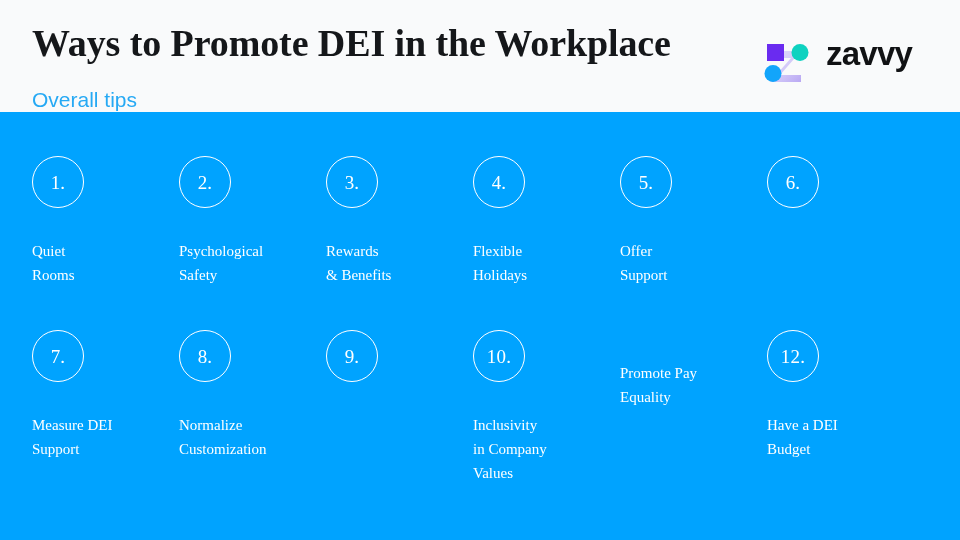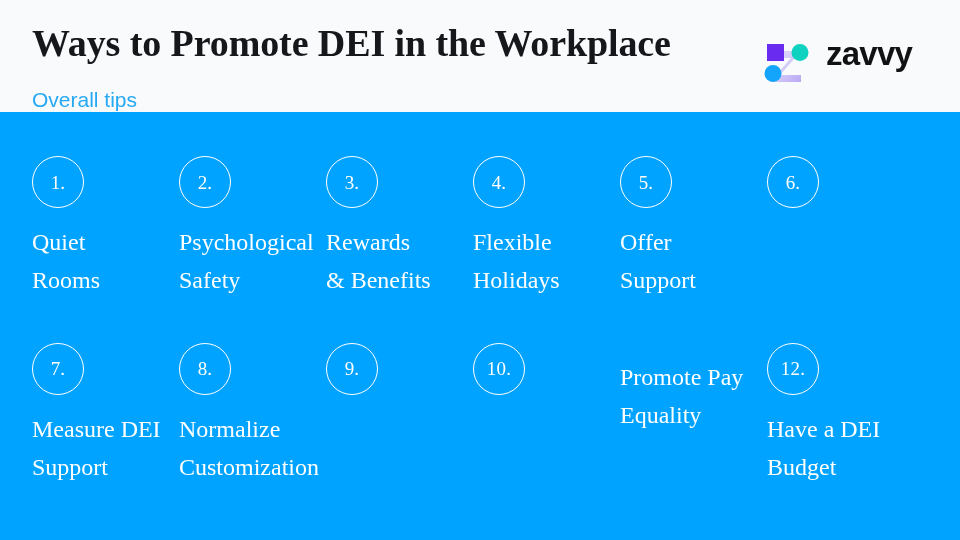--- a/index.html
+++ b/index.html
@@ -116,25 +116,25 @@
   .tip-number {
     font-family: "Liberation Serif", serif;
     font-size: 19px;
     font-weight: 400;
     color: #FFFFFF;
     line-height: 1;
     letter-spacing: 0.2px;
   }
   .tip-label {
     font-family: "Liberation Serif", serif;
-    font-size: 24px;
+    font-size: 15px;
     font-weight: 400;
     color: #FFFFFF;
     line-height: 1.58;
-    margin-top: 16px;
+    margin-top: 32px;
     white-space: pre-line;
   }
 </style>
 </head>
 <body>
 
 <div id="slide">
 
   <div id="header">
 
@@ -241,20 +241,23 @@
       <div class="tip-item">
         <div class="tip-circle">
           <span class="tip-number">9.</span>
         </div>
       </div>
 
       <div class="tip-item">
         <div class="tip-circle">
           <span class="tip-number">10.</span>
         </div>
+        <div class="tip-label">Inclusivity
+in Company
+Values</div>
       </div>
 
       <div class="tip-item">
         <div class="tip-label">Promote Pay
 Equality</div>
       </div>
 
       <div class="tip-item wide">
         <div class="tip-circle">
           <span class="tip-number">12.</span>

